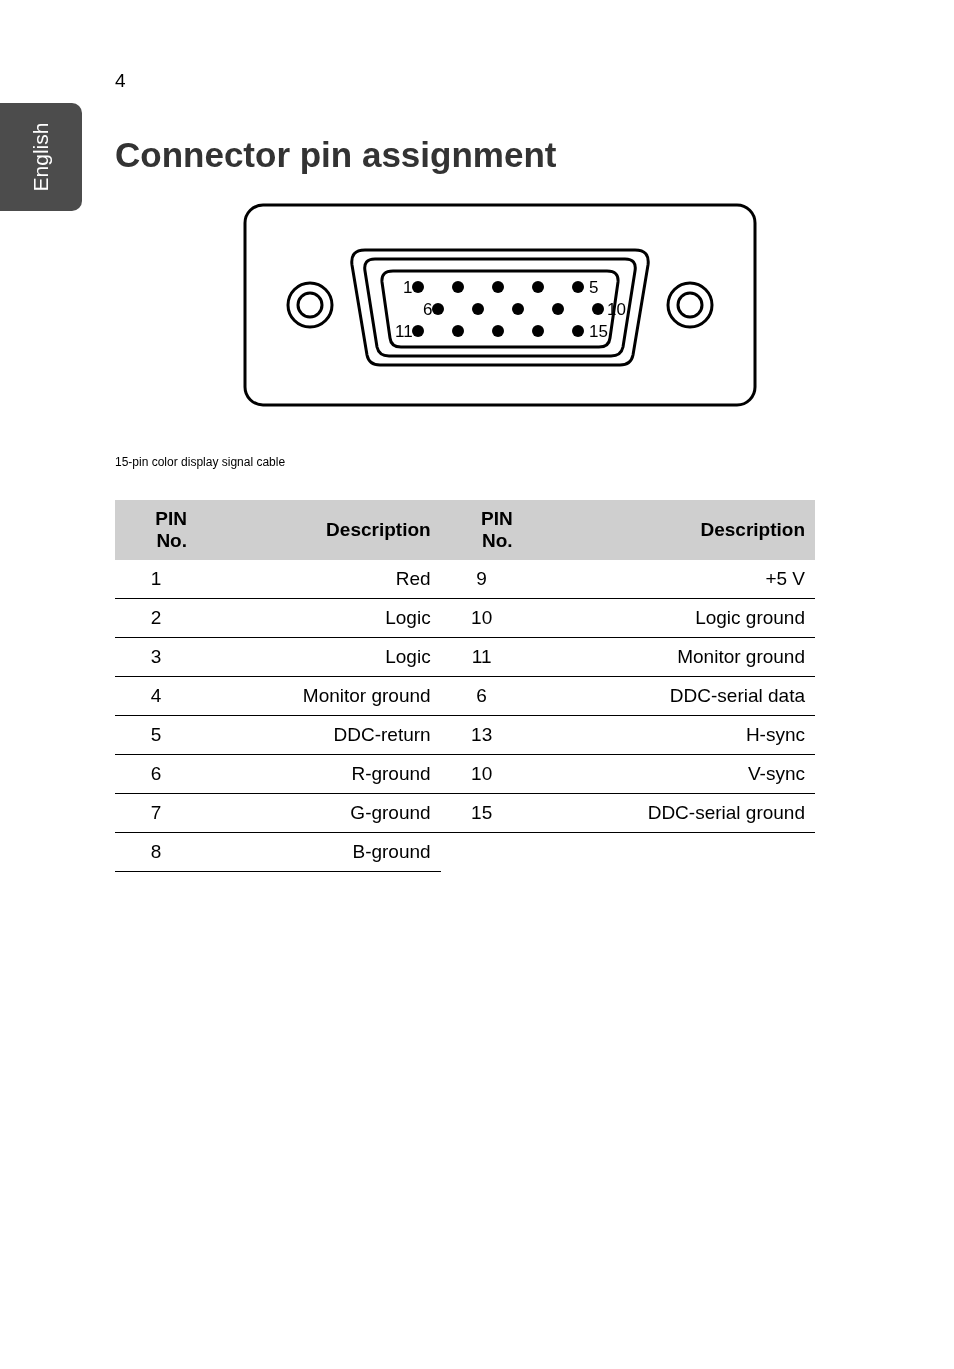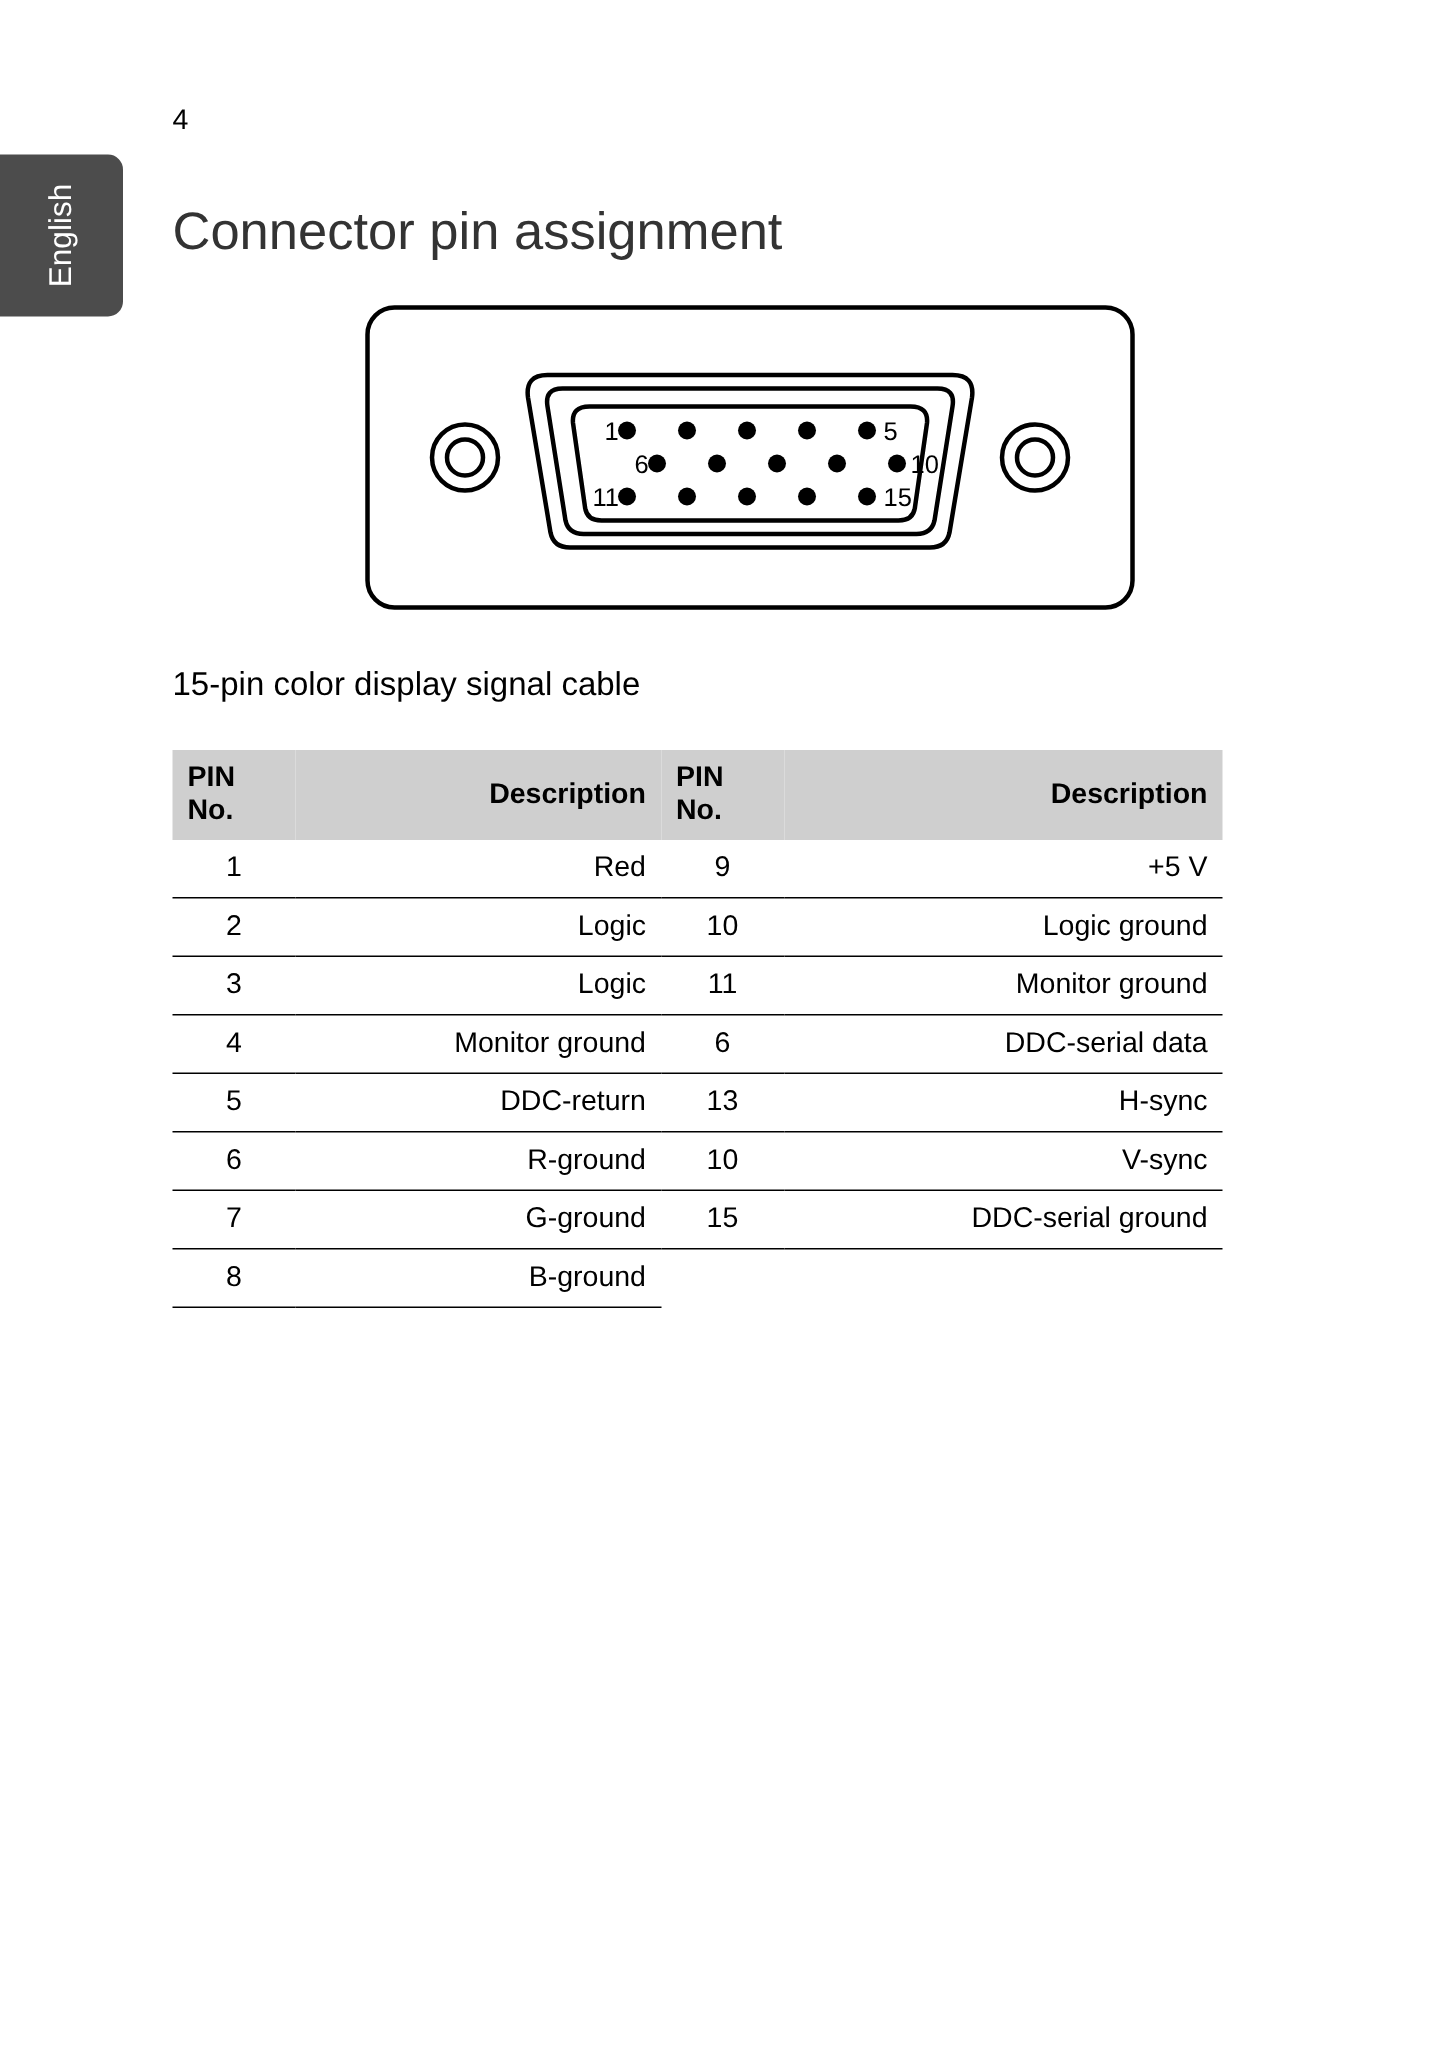--- a/index.html
+++ b/index.html
@@ -39,53 +39,53 @@
       color: #fff;
       font-size: 21px;
       transform: rotate(-90deg);
       white-space: nowrap;
     }
     .heading {
       position: absolute;
       top: 135px;
       left: 115px;
       font-size: 35px;
-      font-weight: 400;
+      font-weight: 700;
       color: #333;
     }
     .diagram {
       position: absolute;
       top: 195px;
       left: 235px;
       width: 530px;
       height: 220px;
     }
     .caption {
       position: absolute;
-      top: 443px;
-      left: 115px;
-      font-size: 22px;
+      top: 455px;
+      left: 115px;
+      font-size: 12px;
     }
     .pin-table {
       position: absolute;
       top: 500px;
       left: 115px;
       width: 700px;
       border-collapse: collapse;
       font-size: 19px;
     }
     .pin-table thead th {
       background: #cfcfcf;
       text-align: right;
       font-weight: 700;
       padding: 8px 10px;
     }
     .pin-table th.colnum {
       width: 82px;
-      text-align: left;
+      text-align: right;
     }
     .pin-table td {
       padding: 8px 10px;
       border-bottom: 1px solid #000;
       text-align: right;
     }
     .pin-table td.num {
       text-align: center;
       width: 82px;
     }

